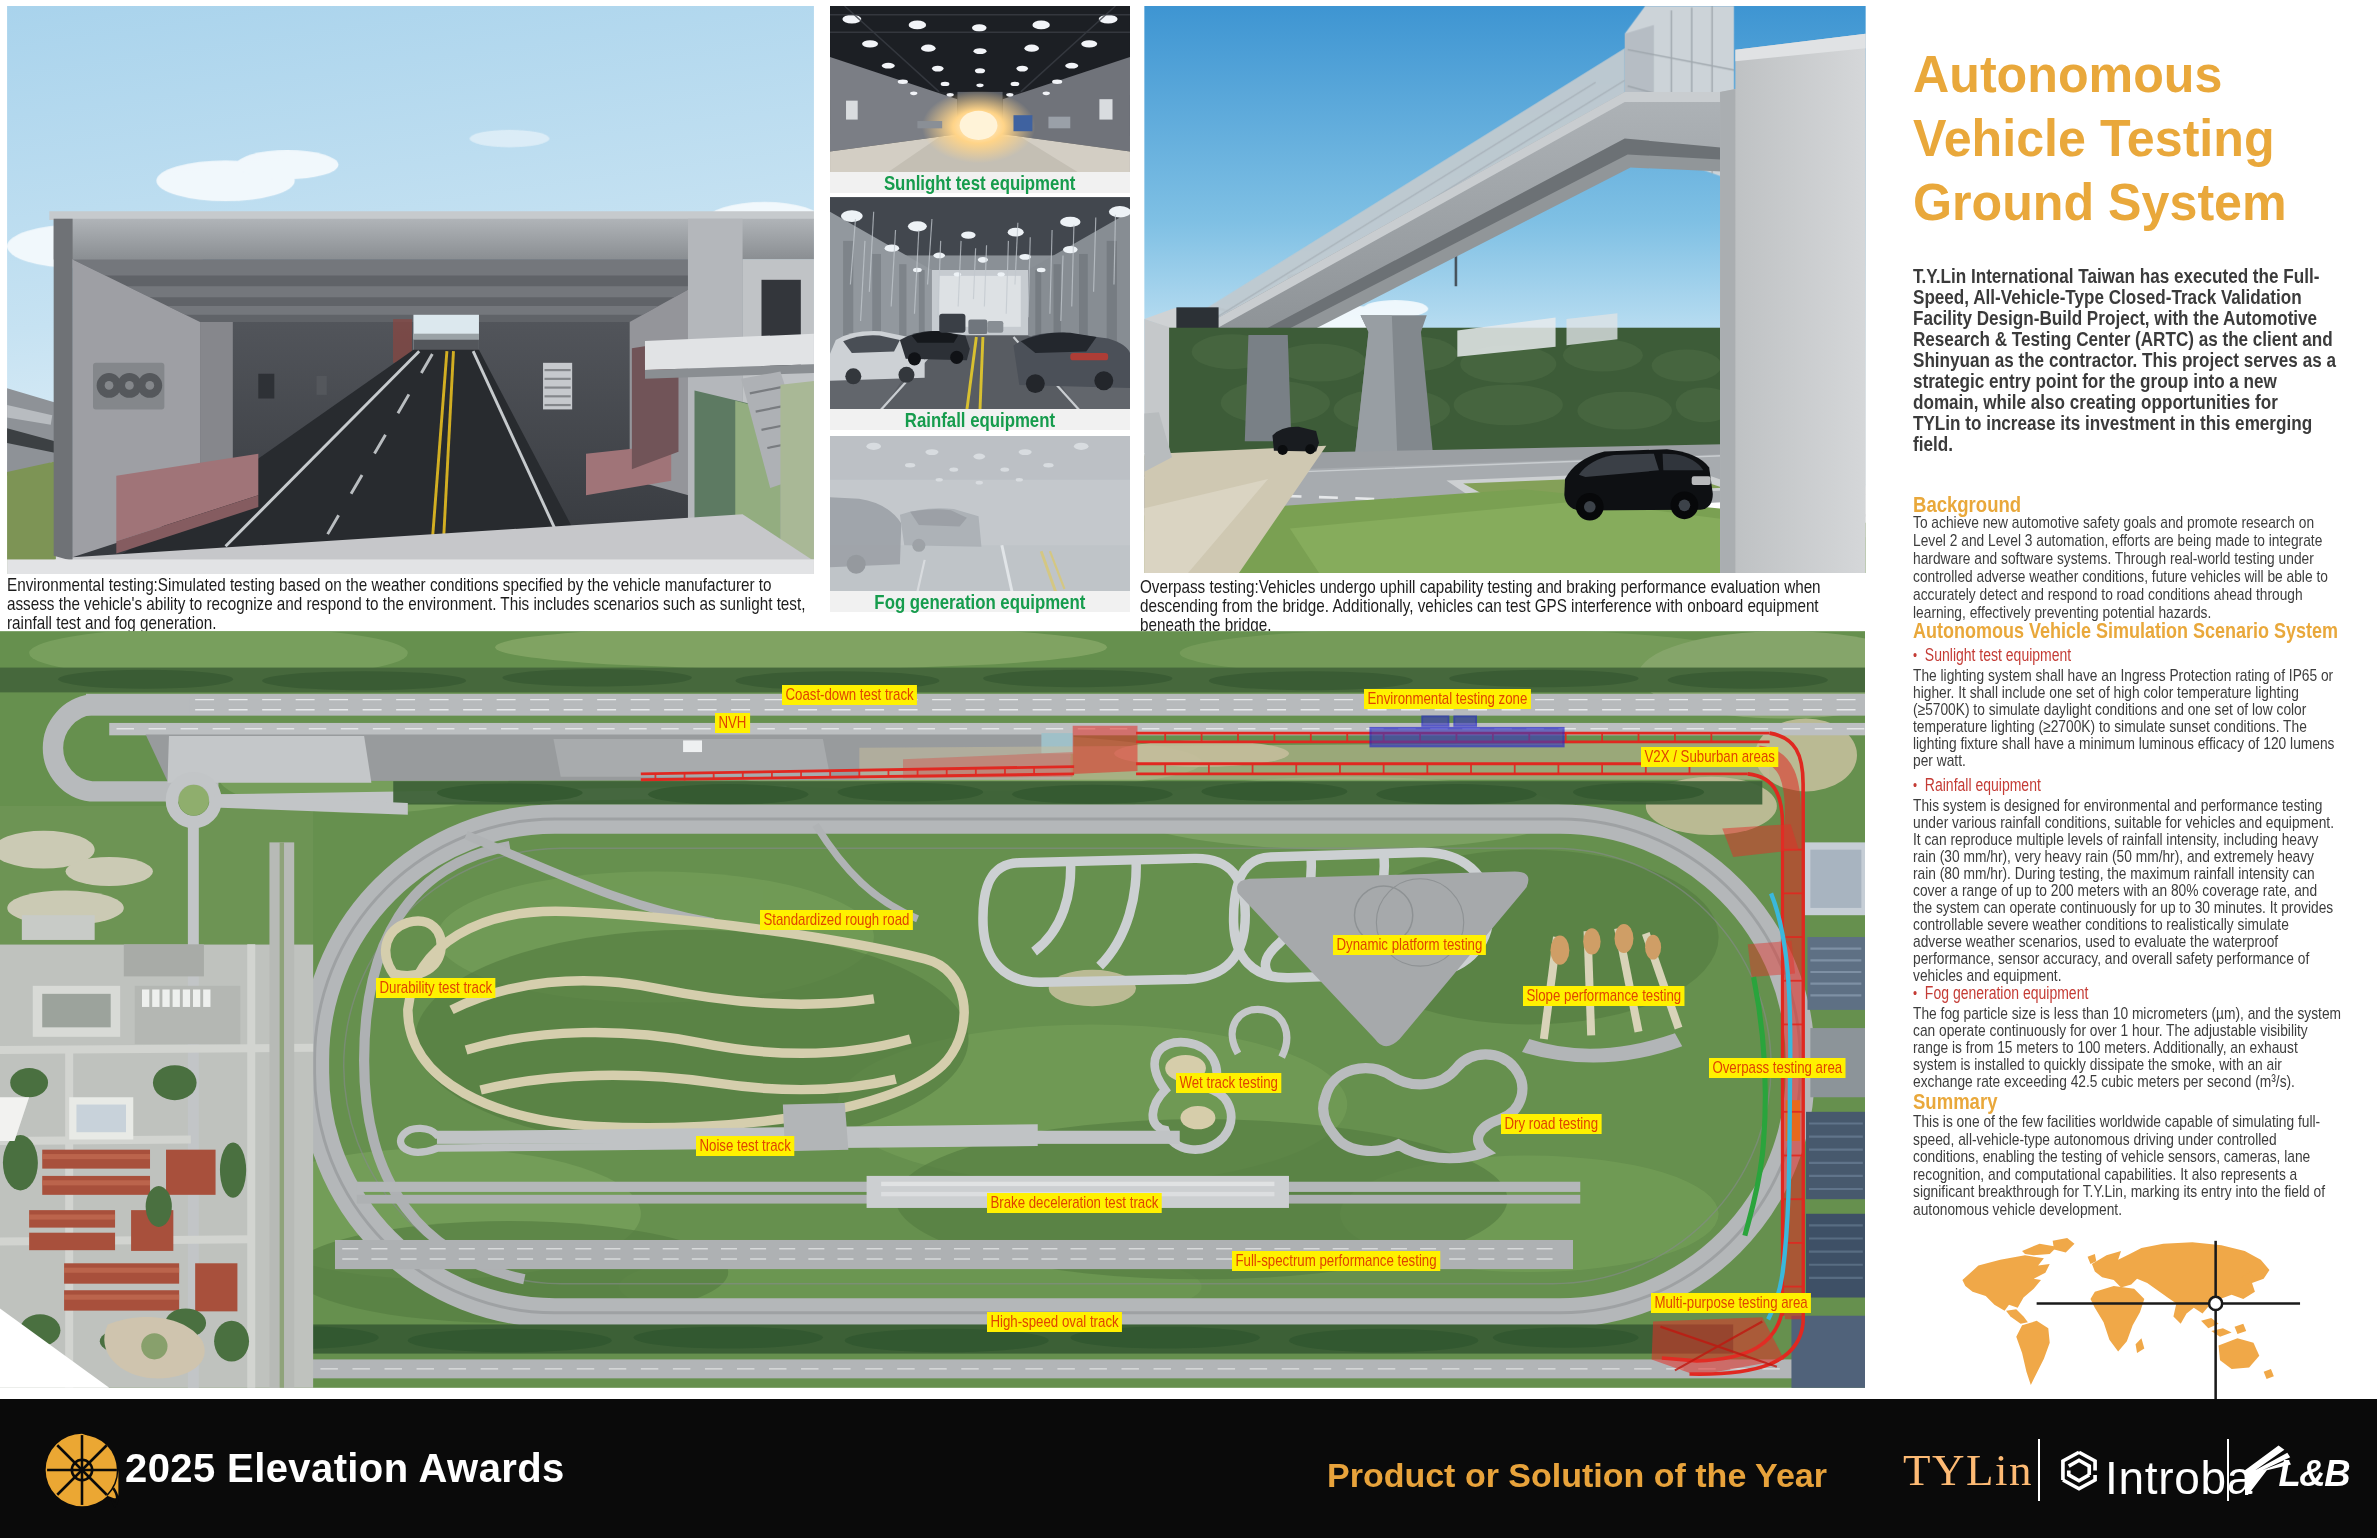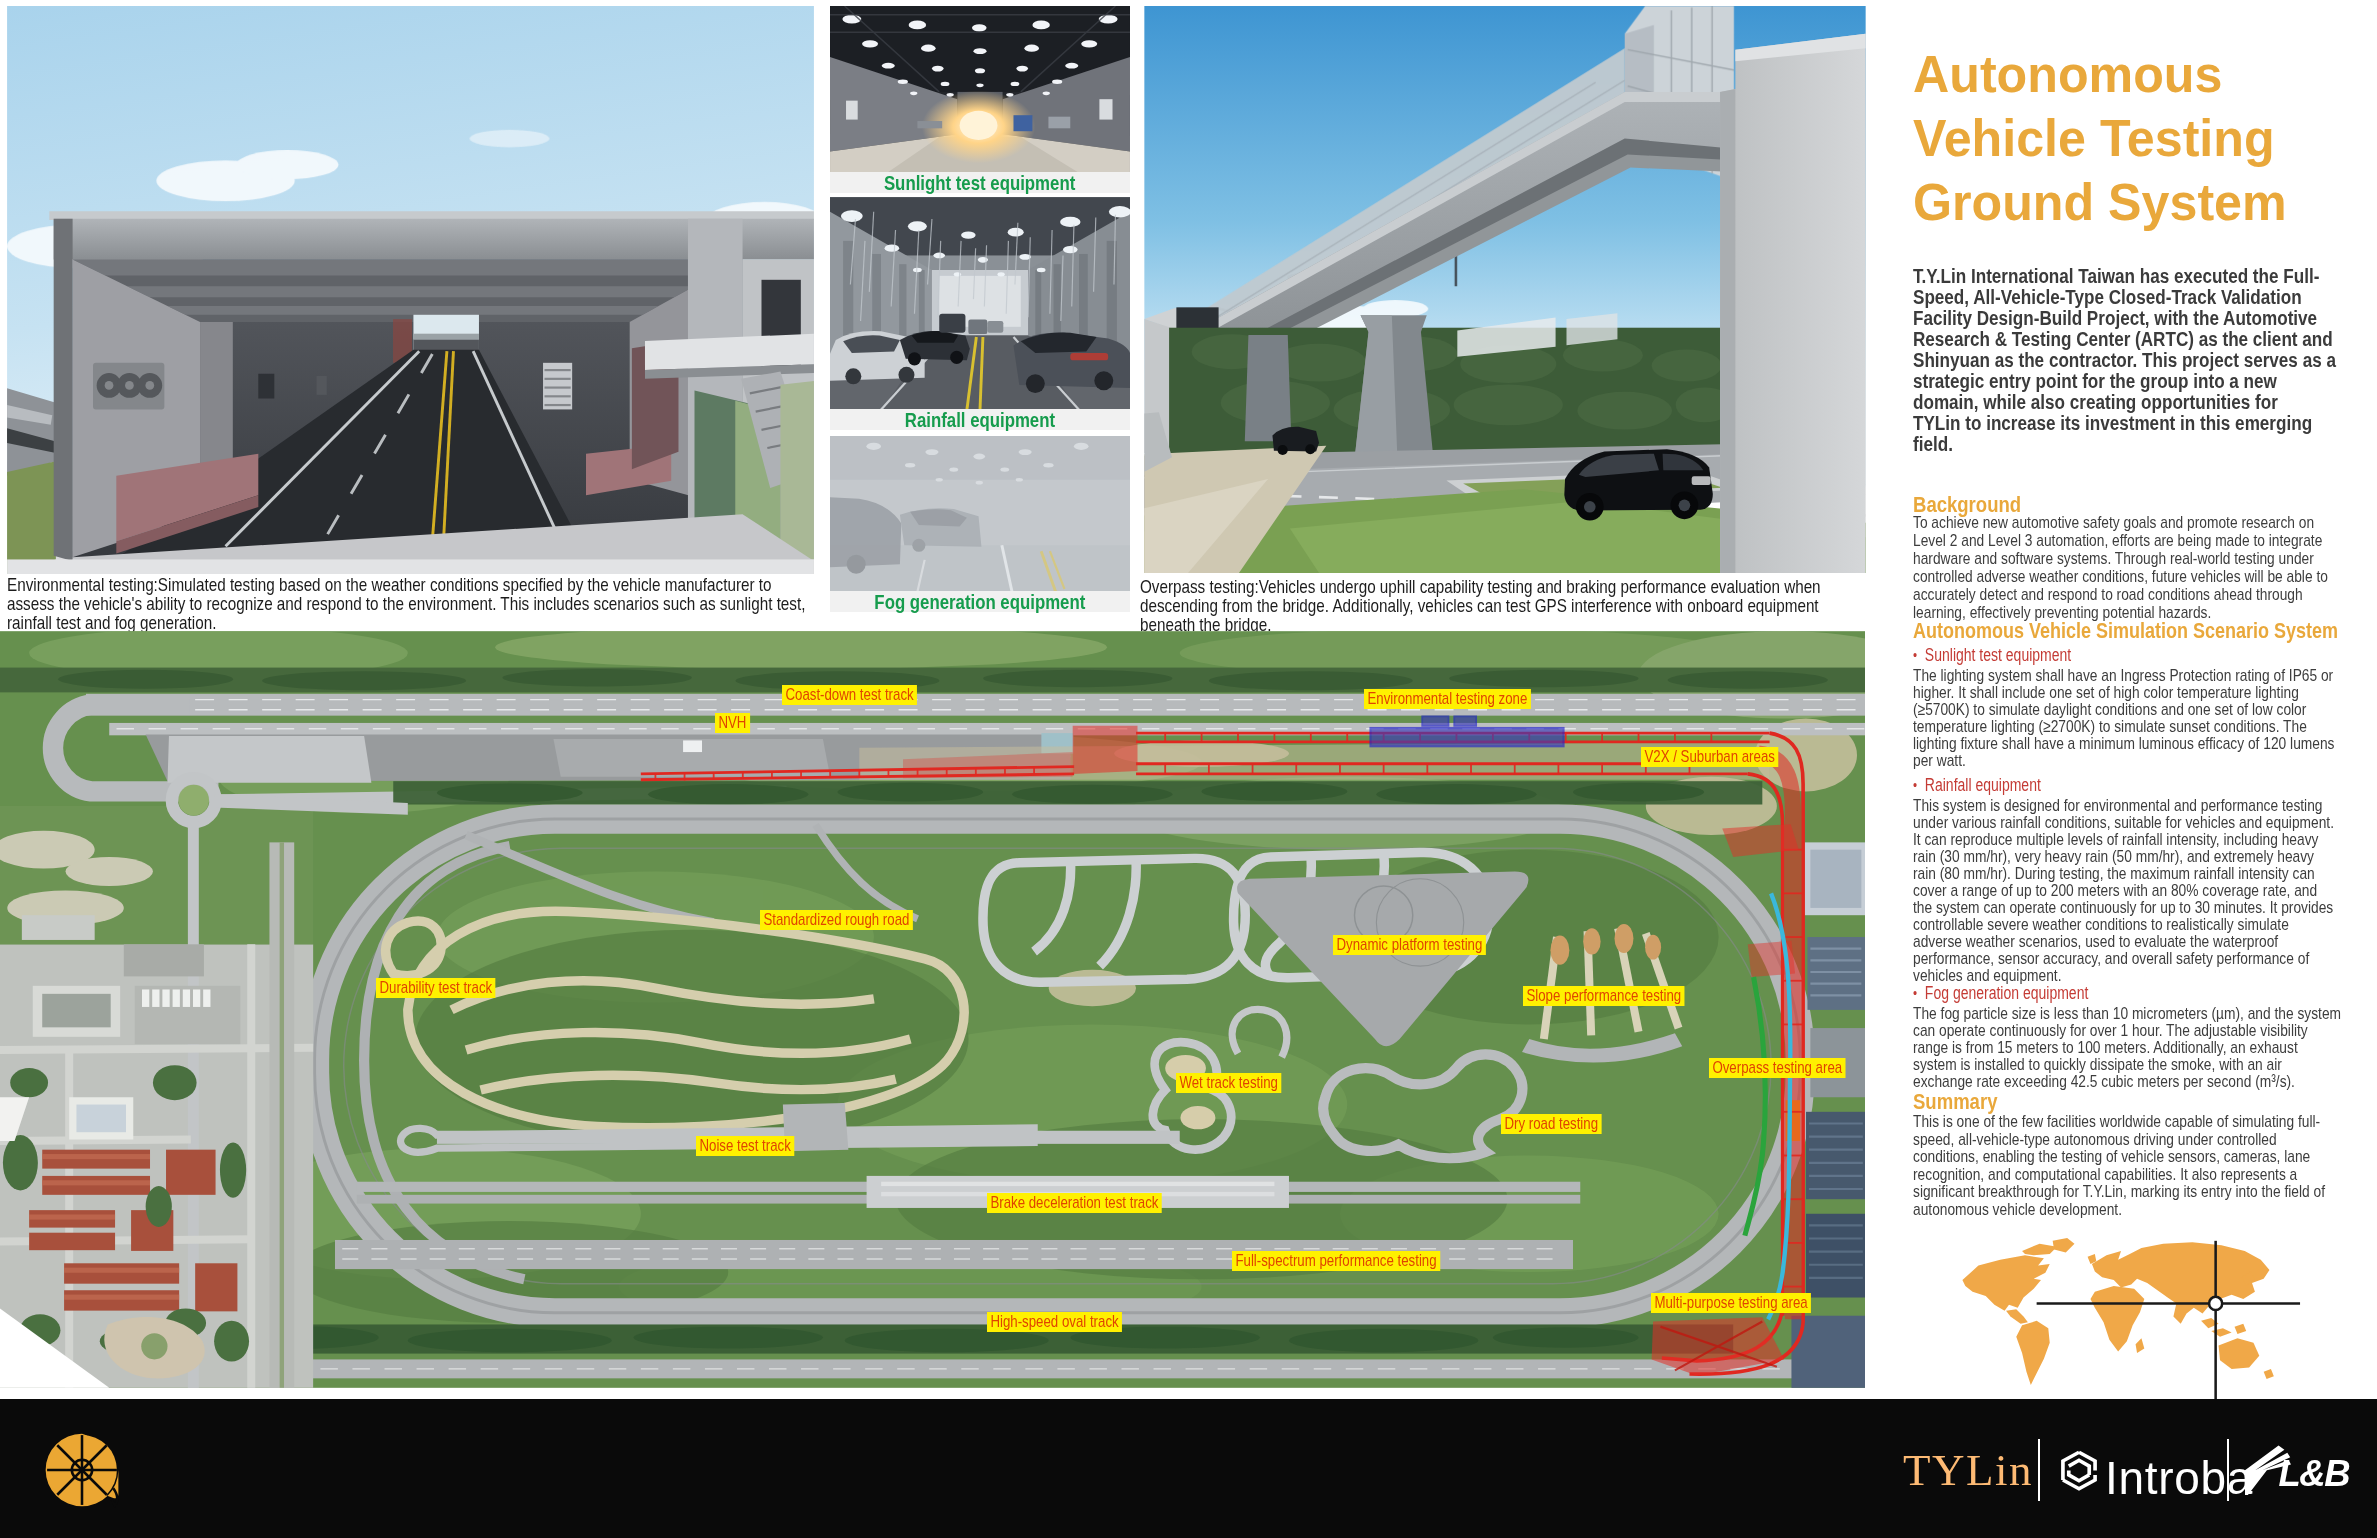--- a/index.html
+++ b/index.html
@@ -1013,21 +1013,23 @@
 <line x1="55" y1="55" x2="89" y2="89"></line>
 <line x1="55" y1="55" x2="55" y2="103"></line>
 <line x1="55" y1="55" x2="21" y2="89"></line>
 <line x1="55" y1="55" x2="7" y2="55"></line>
 <line x1="55" y1="55" x2="21" y2="21"></line>
 <circle cx="55" cy="55" r="14"></circle>
 <path d="M 98,80 Q 108,94 100,104 L 96,96"></path>
 </g>
 </svg>
 
-
+<div class="abs" style="left:125px;top:47px;font-weight:bold;font-size:40px;color:#ffffff;letter-spacing:0.4px;">2025 Elevation Awards</div>
+
+<div class="abs" style="left:1327px;top:57px;font-weight:bold;font-size:34px;color:#e8a33b;">Product or Solution of the Year</div>
 
 <div class="abs" style="left:1903px;top:45px;font-family:'Liberation Serif',serif;font-size:45px;color:#fdba74;letter-spacing:1.5px;">TYLin</div>
 
 <div class="abs" style="left:2038px;top:40px;width:1.5px;height:62px;background:#ffffff;"></div>
 
 <svg class="abs" style="left:2060px;top:51px;" width="38" height="41" viewBox="0 0 52 56">
 <g stroke="#ffffff" stroke-width="5" fill="none">
 <path d="M 26,3 L 48,15 L 48,28"></path>
 <path d="M 26,3 L 4,15 L 4,41"></path>
 <path d="M 12,22 L 26,14 L 40,22 L 40,34"></path>

